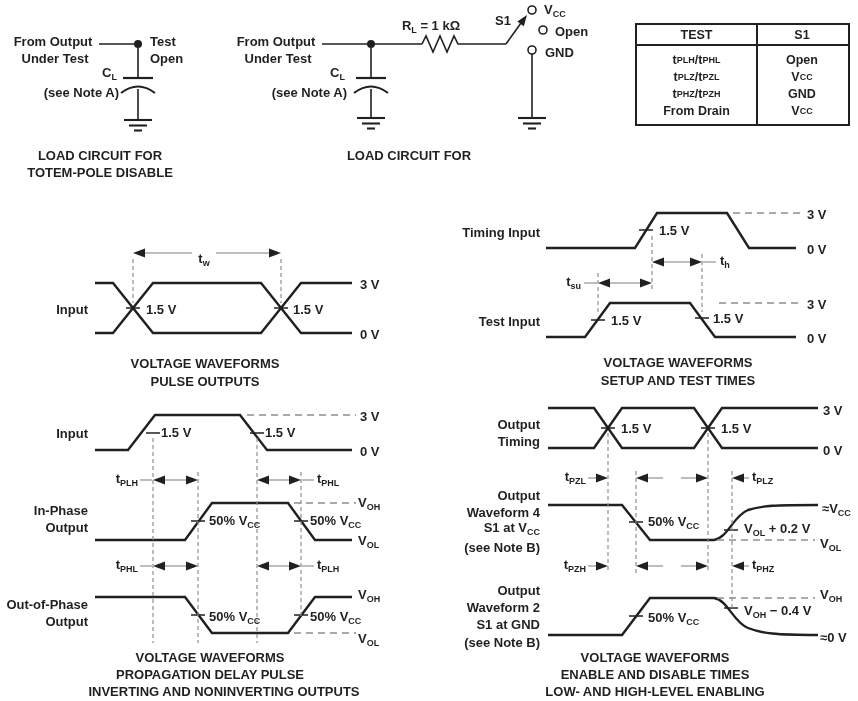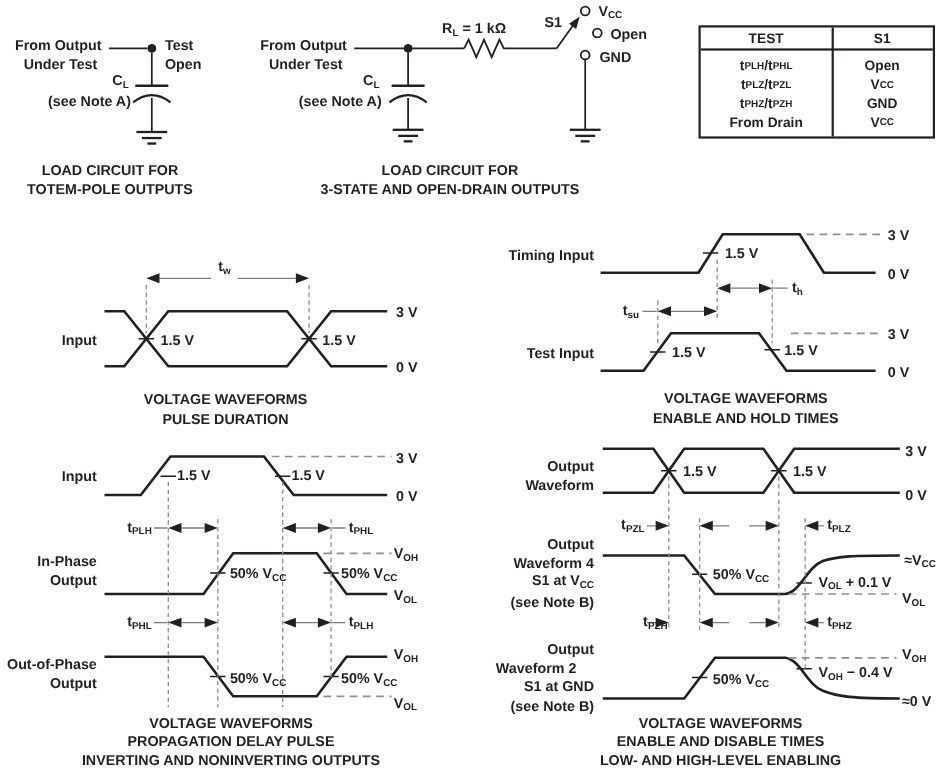--- a/index.html
+++ b/index.html
@@ -206,56 +206,55 @@
     </div>
   </div>
 
   <div class="t ta-c" style="left:53px;top:41px">From Output</div>
   <div class="t ta-c" style="left:55px;top:58px">Under Test</div>
   <div class="t ta-l" style="left:150px;top:41px">Test</div>
   <div class="t ta-l" style="left:150px;top:58px">Open</div>
   <div class="t ta-r" style="left:117px;top:74px"><span>C</span><span class="sub">L</span></div>
   <div class="t ta-r" style="left:119px;top:92px">(see Note A)</div>
   <div class="t ta-c" style="left:100px;top:155px">LOAD CIRCUIT FOR</div>
-  <div class="t ta-c" style="left:100px;top:172px">TOTEM-POLE OUTPUTS</div>
+  <div class="t ta-c" style="left:100px;top:172px">TOTEM-POLE DISABLE</div>
 
   <div class="t ta-c" style="left:276px;top:41px">From Output</div>
   <div class="t ta-c" style="left:278px;top:58px">Under Test</div>
   <div class="t ta-c" style="left:431px;top:27px"><span>R</span><span class="sub">L</span><span> = 1 kΩ</span></div>
   <div class="t ta-c" style="left:503px;top:20px">S1</div>
   <div class="t ta-l" style="left:544px;top:11px"><span>V</span><span class="sub">CC</span></div>
   <div class="t ta-l" style="left:555px;top:31px">Open</div>
   <div class="t ta-l" style="left:545px;top:52px">GND</div>
   <div class="t ta-r" style="left:345px;top:74px"><span>C</span><span class="sub">L</span></div>
   <div class="t ta-r" style="left:347px;top:92px">(see Note A)</div>
   <div class="t ta-c" style="left:409px;top:155px">LOAD CIRCUIT FOR</div>
-  <div class="t ta-c" style="left:409px;top:172px">3-STATE AND OPEN-DRAIN OUTPUTS</div>
 
   <div class="t ta-r" style="left:88px;top:309px">Input</div>
-  <div class="t ta-c" style="left:204px;top:243px"><span>t</span><span class="sub">w</span></div>
+  <div class="t ta-c" style="left:204px;top:260px"><span>t</span><span class="sub">w</span></div>
   <div class="t ta-l" style="left:146px;top:309px">1.5 V</div>
   <div class="t ta-l" style="left:293px;top:309px">1.5 V</div>
   <div class="t ta-l" style="left:360px;top:284px">3 V</div>
   <div class="t ta-l" style="left:360px;top:334px">0 V</div>
   <div class="t ta-c" style="left:205px;top:363px">VOLTAGE WAVEFORMS</div>
-  <div class="t ta-c" style="left:205px;top:381px">PULSE DURATION</div>
+  <div class="t ta-c" style="left:205px;top:381px">PULSE OUTPUTS</div>
 
   <div class="t ta-r" style="left:540px;top:232px">Timing Input</div>
   <div class="t ta-l" style="left:659px;top:230px">1.5 V</div>
   <div class="t ta-l" style="left:720px;top:262px"><span>t</span><span class="sub">h</span></div>
   <div class="t ta-r" style="left:581px;top:283px"><span>t</span><span class="sub">su</span></div>
   <div class="t ta-r" style="left:540px;top:321px">Test Input</div>
   <div class="t ta-l" style="left:611px;top:320px">1.5 V</div>
   <div class="t ta-l" style="left:713px;top:318px">1.5 V</div>
   <div class="t ta-l" style="left:807px;top:214px">3 V</div>
   <div class="t ta-l" style="left:807px;top:249px">0 V</div>
   <div class="t ta-l" style="left:807px;top:304px">3 V</div>
   <div class="t ta-l" style="left:807px;top:338px">0 V</div>
   <div class="t ta-c" style="left:678px;top:362px">VOLTAGE WAVEFORMS</div>
-  <div class="t ta-c" style="left:678px;top:380px">ENABLE AND HOLD TIMES</div>
+  <div class="t ta-c" style="left:678px;top:380px">SETUP AND TEST TIMES</div>
 
   <div class="t ta-r" style="left:88px;top:433px">Input</div>
   <div class="t ta-l" style="left:161px;top:432px">1.5 V</div>
   <div class="t ta-l" style="left:265px;top:432px">1.5 V</div>
   <div class="t ta-l" style="left:360px;top:416px">3 V</div>
   <div class="t ta-l" style="left:360px;top:451px">0 V</div>
   <div class="t ta-r" style="left:138px;top:480px"><span>t</span><span class="sub">PLH</span></div>
   <div class="t ta-l" style="left:317px;top:480px"><span>t</span><span class="sub">PHL</span></div>
   <div class="t ta-r" style="left:88px;top:510px">In-Phase</div>
   <div class="t ta-r" style="left:88px;top:527px">Output</div>
@@ -266,42 +265,42 @@
   <div class="t ta-r" style="left:138px;top:566px"><span>t</span><span class="sub">PHL</span></div>
   <div class="t ta-l" style="left:317px;top:566px"><span>t</span><span class="sub">PLH</span></div>
   <div class="t ta-r" style="left:88px;top:604px">Out-of-Phase</div>
   <div class="t ta-r" style="left:88px;top:621px">Output</div>
   <div class="t ta-l" style="left:209px;top:618px"><span>50% V</span><span class="sub">CC</span></div>
   <div class="t ta-l" style="left:310px;top:618px"><span>50% V</span><span class="sub">CC</span></div>
   <div class="t ta-l" style="left:358px;top:596px"><span>V</span><span class="sub">OH</span></div>
   <div class="t ta-l" style="left:358px;top:640px"><span>V</span><span class="sub">OL</span></div>
   <div class="t ta-c" style="left:210px;top:657px">VOLTAGE WAVEFORMS</div>
   <div class="t ta-c" style="left:210px;top:674px">PROPAGATION DELAY PULSE</div>
-  <div class="t ta-c" style="left:210px;top:691px">INVERTING AND NONINVERTING OUTPUTS</div>
+  <div class="t ta-c" style="left:224px;top:691px">INVERTING AND NONINVERTING OUTPUTS</div>
 
   <div class="t ta-r" style="left:540px;top:424px">Output</div>
-  <div class="t ta-r" style="left:540px;top:441px">Waveform</div>
+  <div class="t ta-r" style="left:540px;top:441px">Timing</div>
   <div class="t ta-l" style="left:621px;top:428px">1.5 V</div>
   <div class="t ta-l" style="left:721px;top:428px">1.5 V</div>
   <div class="t ta-l" style="left:823px;top:410px">3 V</div>
   <div class="t ta-l" style="left:823px;top:450px">0 V</div>
   <div class="t ta-r" style="left:586px;top:478px"><span>t</span><span class="sub">PZL</span></div>
   <div class="t ta-l" style="left:752px;top:478px"><span>t</span><span class="sub">PLZ</span></div>
   <div class="t ta-r" style="left:540px;top:495px">Output</div>
   <div class="t ta-r" style="left:540px;top:512px">Waveform 4</div>
   <div class="t ta-r" style="left:540px;top:529px"><span>S1 at V</span><span class="sub">CC</span></div>
   <div class="t ta-r" style="left:540px;top:547px">(see Note B)</div>
   <div class="t ta-l" style="left:648px;top:523px"><span>50% V</span><span class="sub">CC</span></div>
   <div class="t ta-l" style="left:822px;top:510px"><span>≈V</span><span class="sub">CC</span></div>
-  <div class="t ta-l" style="left:744px;top:530px"><span>V</span><span class="sub">OL</span><span> + 0.1 V</span></div>
+  <div class="t ta-l" style="left:744px;top:530px"><span>V</span><span class="sub">OL</span><span> + 0.2 V</span></div>
   <div class="t ta-l" style="left:820px;top:545px"><span>V</span><span class="sub">OL</span></div>
-  <div class="t ta-r" style="left:607px;top:566px"><span>t</span><span class="sub">PZH</span></div>
+  <div class="t ta-r" style="left:586px;top:566px"><span>t</span><span class="sub">PZH</span></div>
   <div class="t ta-l" style="left:752px;top:566px"><span>t</span><span class="sub">PHZ</span></div>
   <div class="t ta-r" style="left:540px;top:590px">Output</div>
-  <div class="t ta-r" style="left:524px;top:607px">Waveform 2</div>
+  <div class="t ta-r" style="left:540px;top:607px">Waveform 2</div>
   <div class="t ta-r" style="left:540px;top:624px">S1 at GND</div>
   <div class="t ta-r" style="left:540px;top:642px">(see Note B)</div>
   <div class="t ta-l" style="left:648px;top:619px"><span>50% V</span><span class="sub">CC</span></div>
   <div class="t ta-l" style="left:820px;top:596px"><span>V</span><span class="sub">OH</span></div>
   <div class="t ta-l" style="left:744px;top:612px"><span>V</span><span class="sub">OH</span><span> − 0.4 V</span></div>
   <div class="t ta-l" style="left:820px;top:637px">≈0 V</div>
   <div class="t ta-c" style="left:655px;top:657px">VOLTAGE WAVEFORMS</div>
   <div class="t ta-c" style="left:655px;top:674px">ENABLE AND DISABLE TIMES</div>
   <div class="t ta-c" style="left:655px;top:691px">LOW- AND HIGH-LEVEL ENABLING</div>
 

